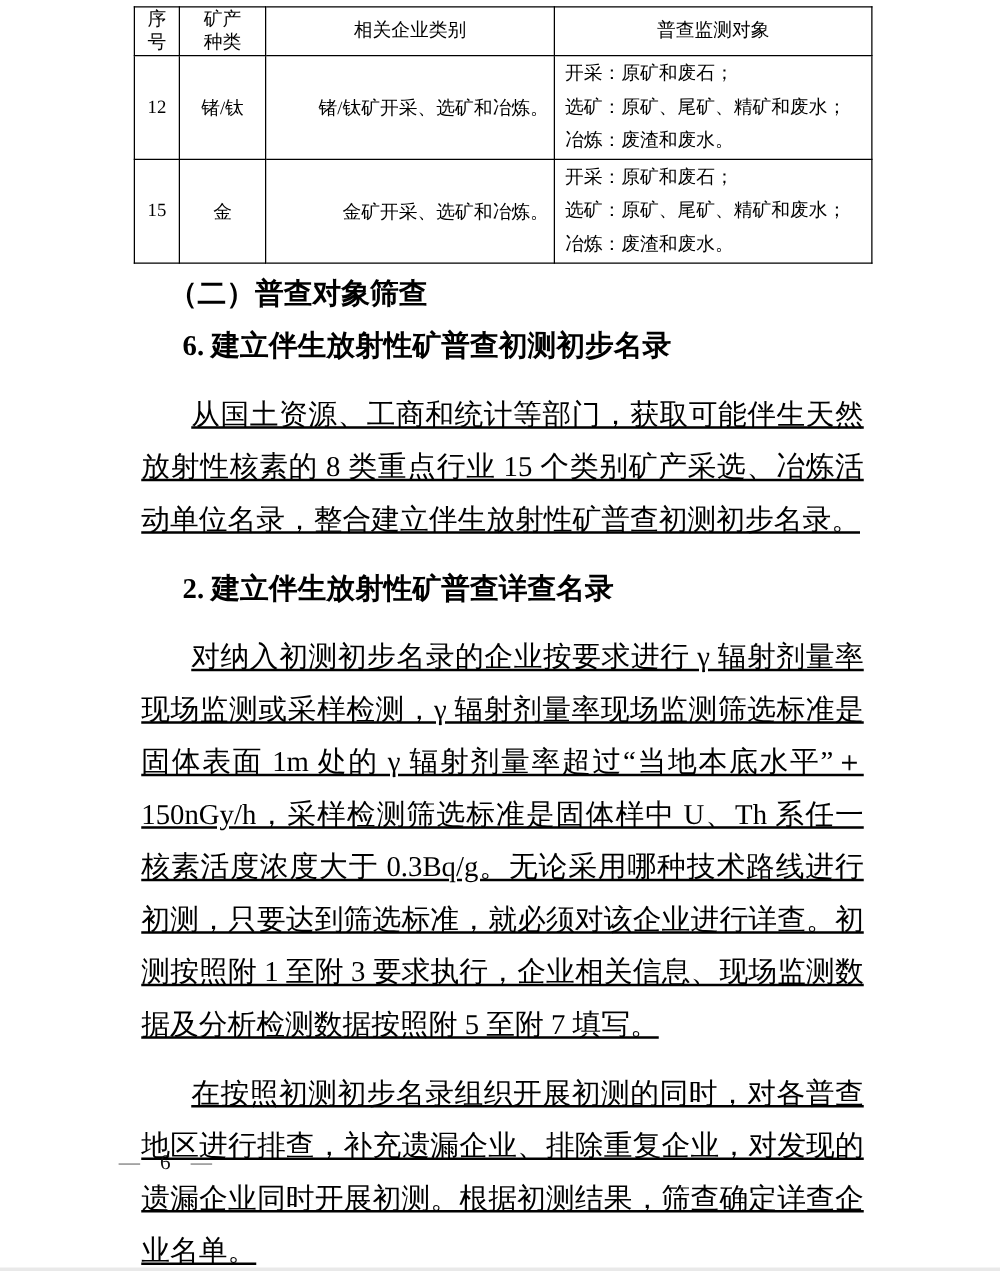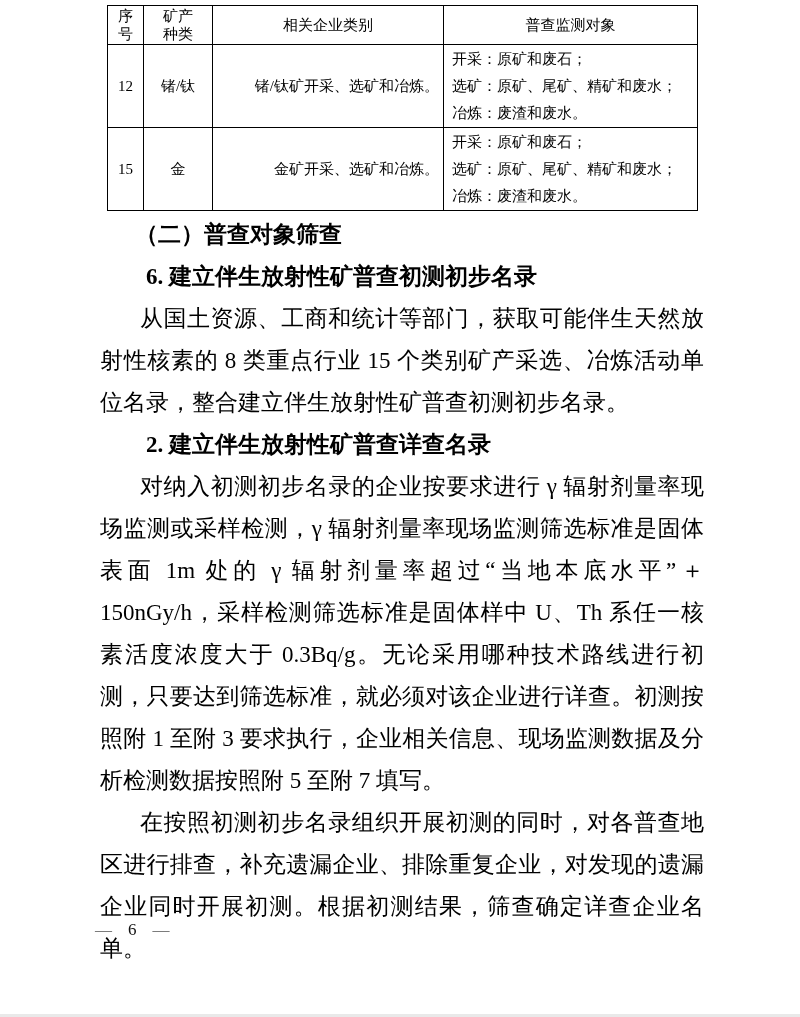--- a/index.html
+++ b/index.html
@@ -53,23 +53,24 @@
     font-weight: bold;
     text-indent: 35px;
     text-align: left;
   }
   .item-heading {
     font-weight: 600;
     text-indent: 46px;
     text-align: left;
   }
   .para {
-    margin: 0;
+    margin: 13px;
     text-indent: 40px;
     text-align: justify;
+    text-decoration: underline;
   }
   
   .page-footer {
     position: absolute;
     left: 95px;
     top: 918px;
     font-size: 17px;
     line-height: 24px;
   }
   .footer-dash { color: #666; letter-spacing: 0; }

